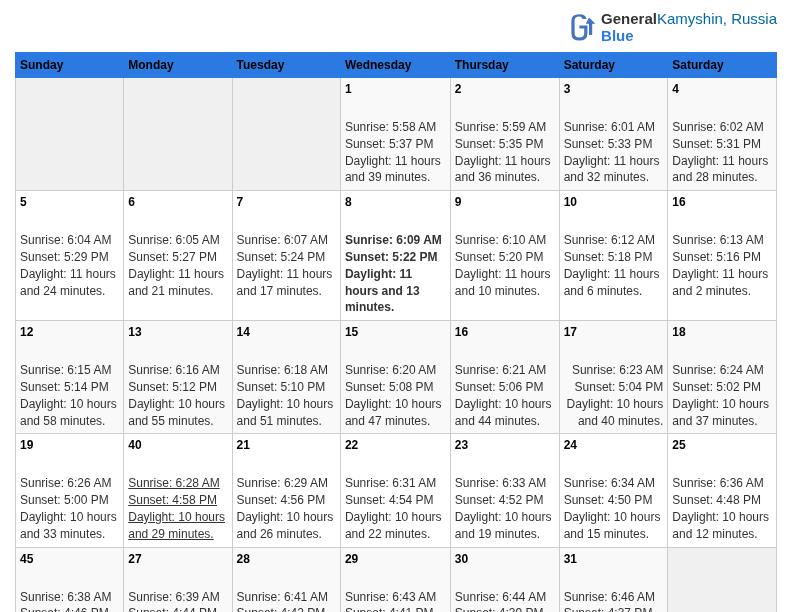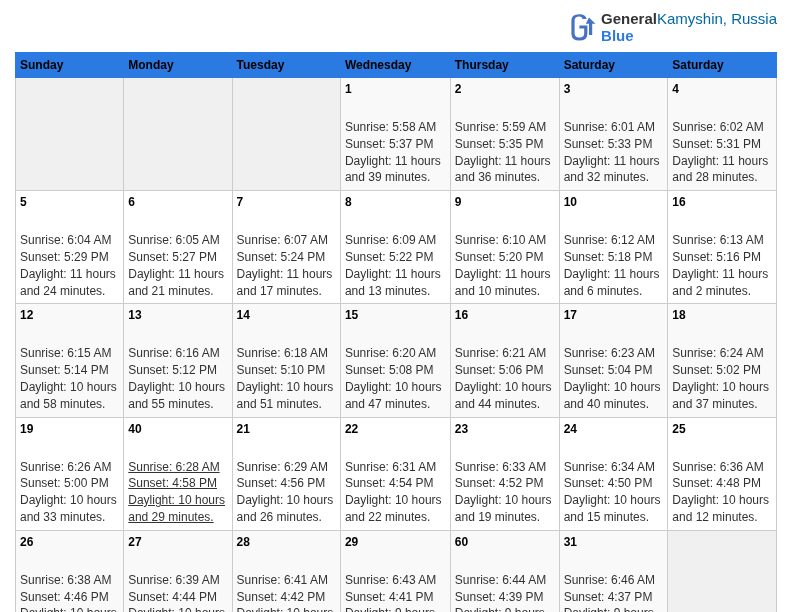--- a/index.html
+++ b/index.html
@@ -161,21 +161,21 @@
 Daylight: 11 hours and 21 minutes.</div>
           </td>
           <td>
             <div class="day-num">7</div>
             <div class="day-info" style="white-space: pre-line;">Sunrise: 6:07 AM
 Sunset: 5:24 PM
 Daylight: 11 hours and 17 minutes.</div>
           </td>
           <td>
             <div class="day-num">8</div>
-            <div class="day-info" style="white-space: pre-line;">Sunrise: 6:09 AM
+            <div class="day-info" style="white-space: pre-line; font-weight: bold;">Sunrise: 6:09 AM
 Sunset: 5:22 PM
 Daylight: 11 hours and 13 minutes.</div>
           </td>
           <td>
             <div class="day-num">9</div>
             <div class="day-info" style="white-space: pre-line;">Sunrise: 6:10 AM
 Sunset: 5:20 PM
 Daylight: 11 hours and 10 minutes.</div>
           </td>
           <td>
@@ -217,21 +217,21 @@
 Daylight: 10 hours and 47 minutes.</div>
           </td>
           <td>
             <div class="day-num">16</div>
             <div class="day-info" style="white-space: pre-line;">Sunrise: 6:21 AM
 Sunset: 5:06 PM
 Daylight: 10 hours and 44 minutes.</div>
           </td>
           <td>
             <div class="day-num">17</div>
-            <div class="day-info" style="white-space: pre-line;">Sunrise: 6:23 AM
+            <div class="day-info" style="white-space: pre-line; text-align: right;">Sunrise: 6:23 AM
 Sunset: 5:04 PM
 Daylight: 10 hours and 40 minutes.</div>
           </td>
           <td>
             <div class="day-num">18</div>
             <div class="day-info" style="white-space: pre-line;">Sunrise: 6:24 AM
 Sunset: 5:02 PM
 Daylight: 10 hours and 37 minutes.</div>
           </td>
         </tr>
@@ -274,21 +274,21 @@
           </td>
           <td>
             <div class="day-num">25</div>
             <div class="day-info" style="white-space: pre-line;">Sunrise: 6:36 AM
 Sunset: 4:48 PM
 Daylight: 10 hours and 12 minutes.</div>
           </td>
         </tr>
         <tr>
           <td>
-            <div class="day-num">26</div>
+            <div class="day-num">45</div>
             <div class="day-info" style="white-space: pre-line;">Sunrise: 6:38 AM
 Sunset: 4:46 PM
 Daylight: 10 hours and 8 minutes.</div>
           </td>
           <td>
             <div class="day-num">27</div>
             <div class="day-info" style="white-space: pre-line;">Sunrise: 6:39 AM
 Sunset: 4:44 PM
 Daylight: 10 hours and 4 minutes.</div>
           </td>
@@ -298,21 +298,21 @@
 Sunset: 4:42 PM
 Daylight: 10 hours and 1 minute.</div>
           </td>
           <td>
             <div class="day-num">29</div>
             <div class="day-info" style="white-space: pre-line;">Sunrise: 6:43 AM
 Sunset: 4:41 PM
 Daylight: 9 hours and 58 minutes.</div>
           </td>
           <td>
-            <div class="day-num">60</div>
+            <div class="day-num">30</div>
             <div class="day-info" style="white-space: pre-line;">Sunrise: 6:44 AM
 Sunset: 4:39 PM
 Daylight: 9 hours and 54 minutes.</div>
           </td>
           <td>
             <div class="day-num">31</div>
             <div class="day-info" style="white-space: pre-line;">Sunrise: 6:46 AM
 Sunset: 4:37 PM
 Daylight: 9 hours and 51 minutes.</div>
           </td>

